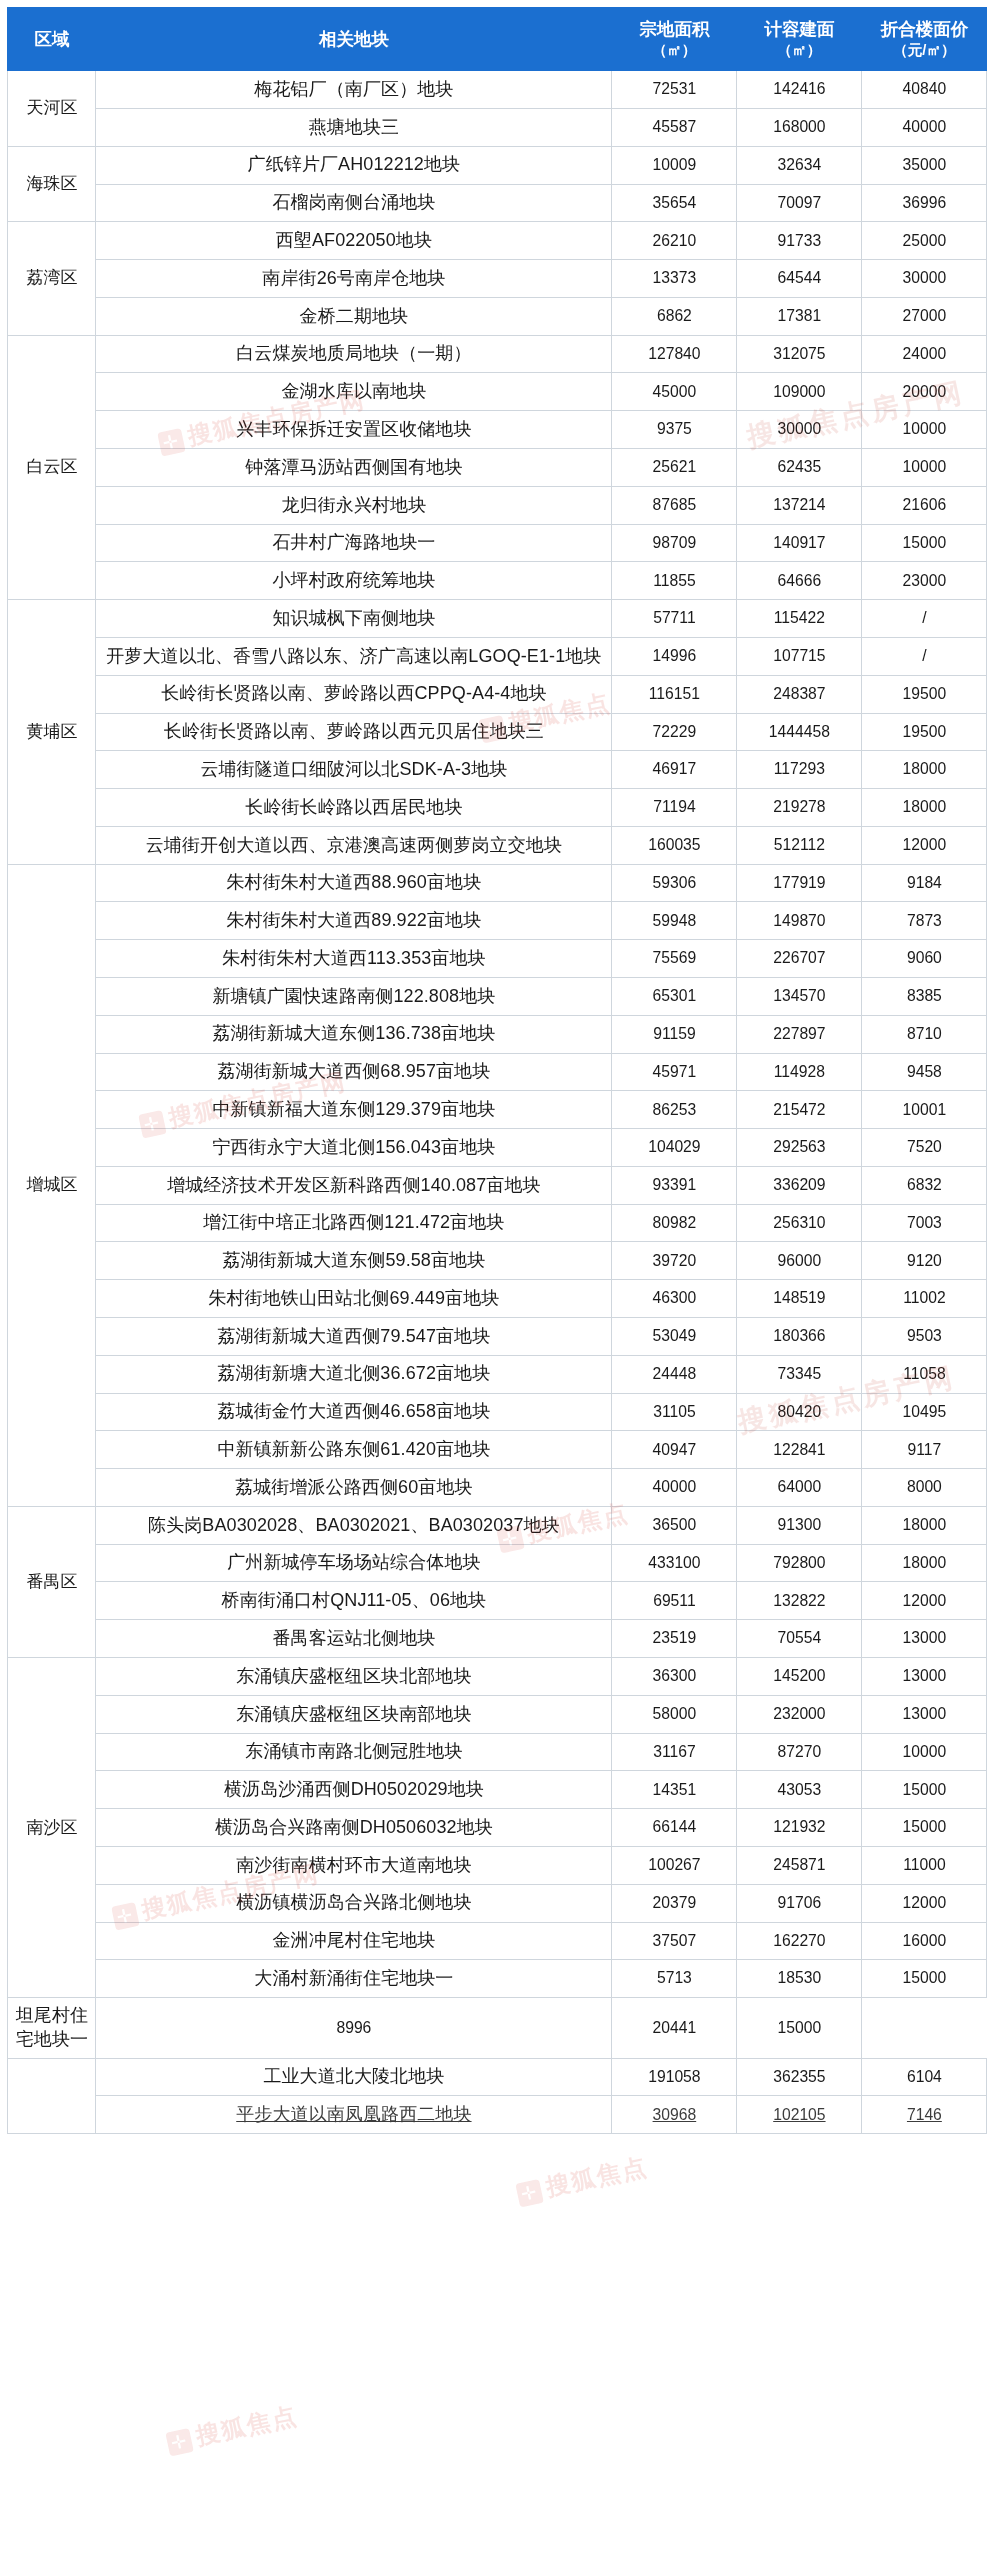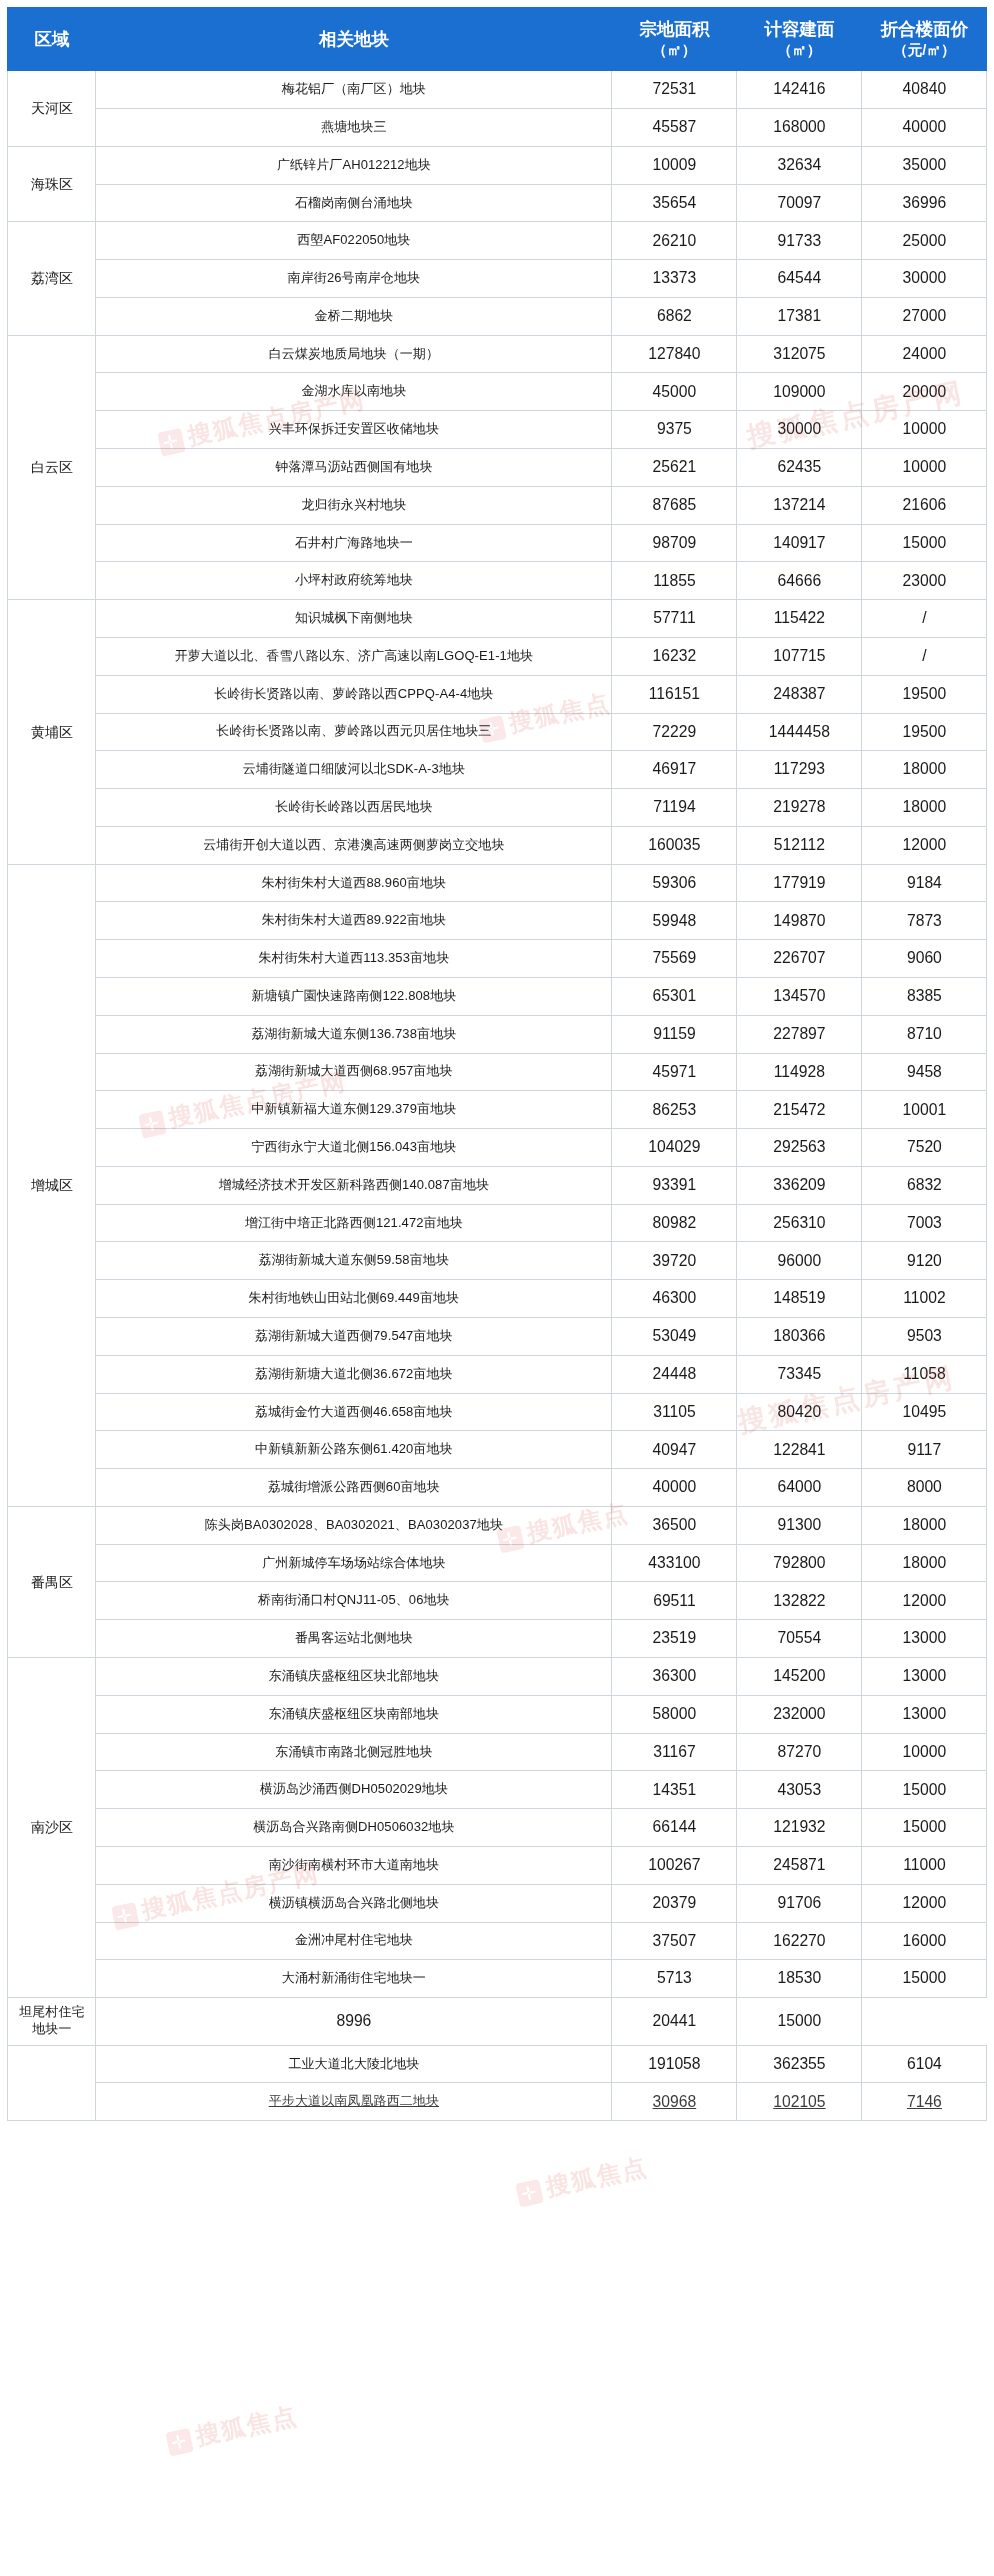--- a/index.html
+++ b/index.html
@@ -54,26 +54,26 @@
     border: 0.9px solid #cfd6dd;
     padding: 6.4px 5.5px;
     text-align: center;
     vertical-align: middle;
     line-height: 1.3;
     height: 24px;
     background: #ffffff;
   }
   tbody td.region {
     font-weight: normal;
-    font-size: 14px;
+    font-size: 17px;
     color: #1a1a1a;
     background: #ffffff;
   }
   tbody td.plot {
-    font-size: 13px;
+    font-size: 18px;
     letter-spacing: 0.1px;
   }
   tbody td.num {
     font-size: 15.7px;
   }
   tbody tr.last-partial td {
     color: #3c3c3c;
     text-decoration: underline;
   }
 
@@ -270,21 +270,21 @@
         </tr>
         <tr>
           <td class="region" rowspan="7">黄埔区</td>
           <td class="plot">知识城枫下南侧地块</td>
           <td class="num">57711</td>
           <td class="num">115422</td>
           <td class="num">/</td>
         </tr>
         <tr>
           <td class="plot">开萝大道以北、香雪八路以东、济广高速以南LGOQ-E1-1地块</td>
-          <td class="num">16232</td>
+          <td class="num">14996</td>
           <td class="num">107715</td>
           <td class="num">/</td>
         </tr>
         <tr>
           <td class="plot">长岭街长贤路以南、萝岭路以西CPPQ-A4-4地块</td>
           <td class="num">116151</td>
           <td class="num">248387</td>
           <td class="num">19500</td>
         </tr>
         <tr>

